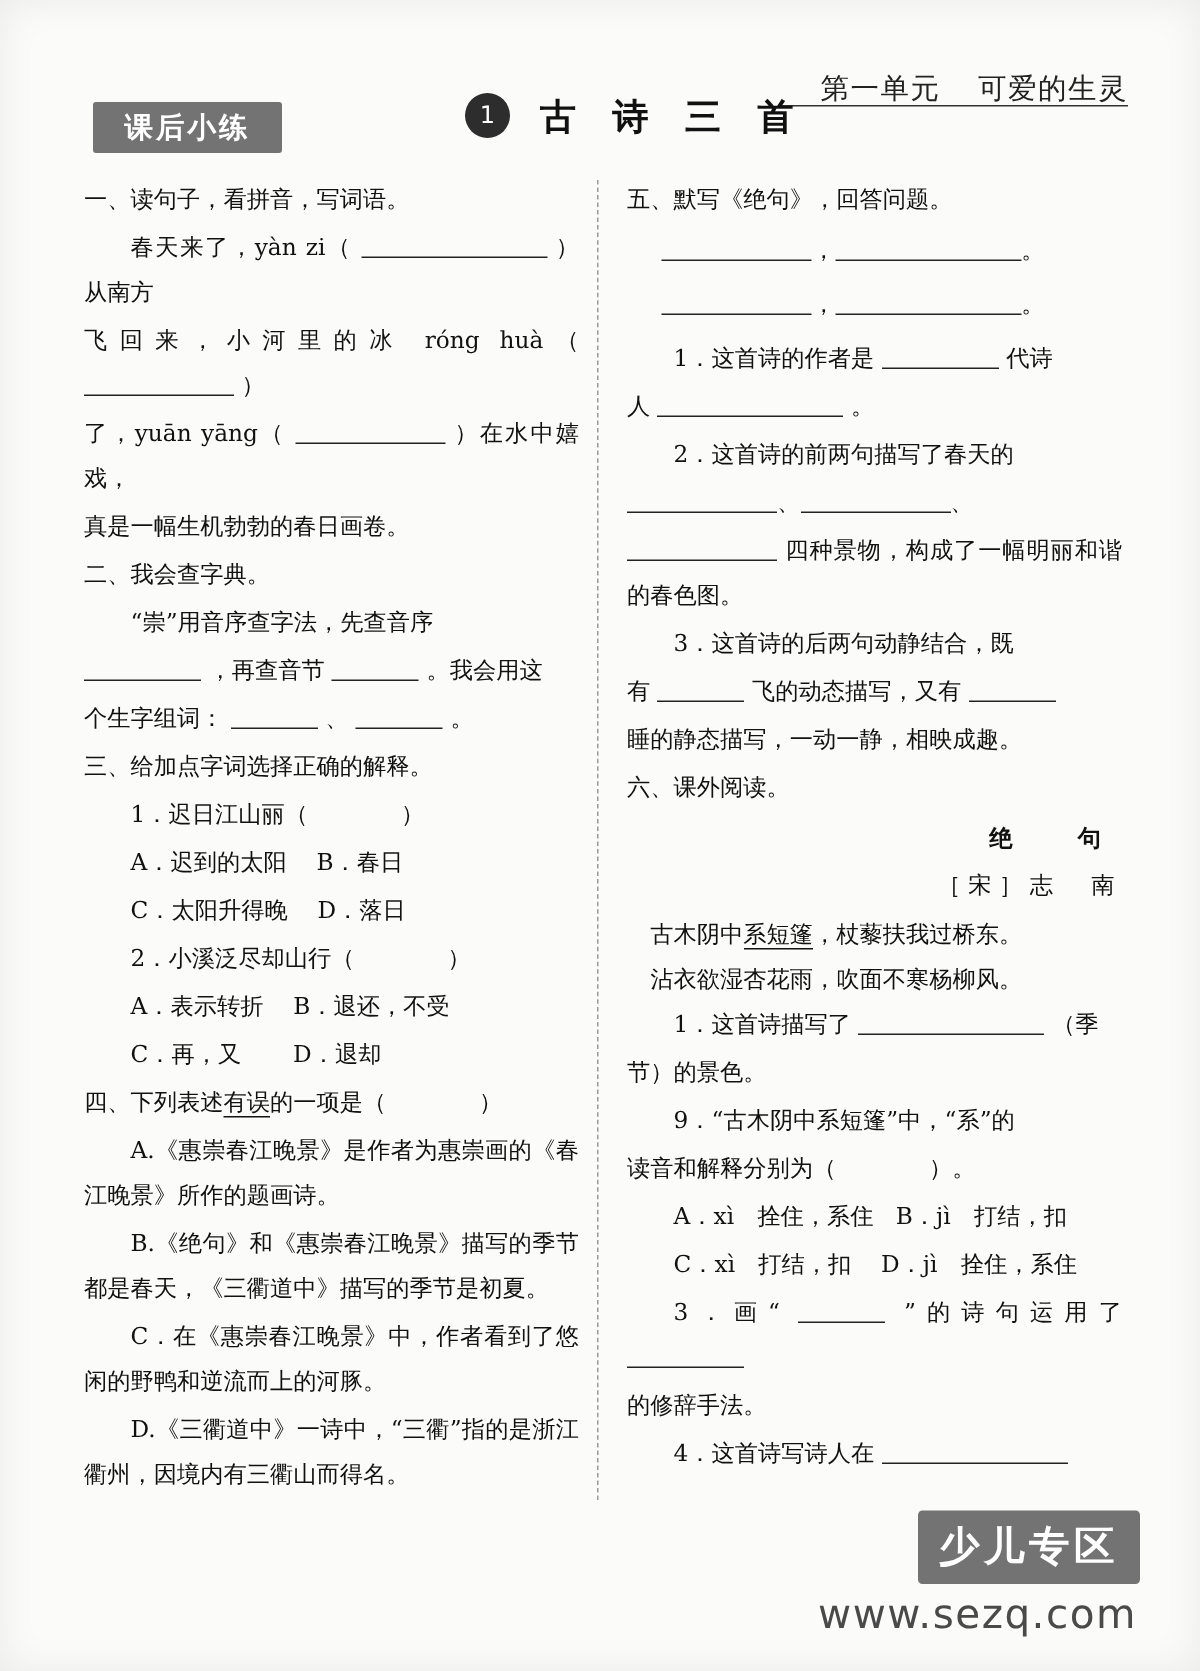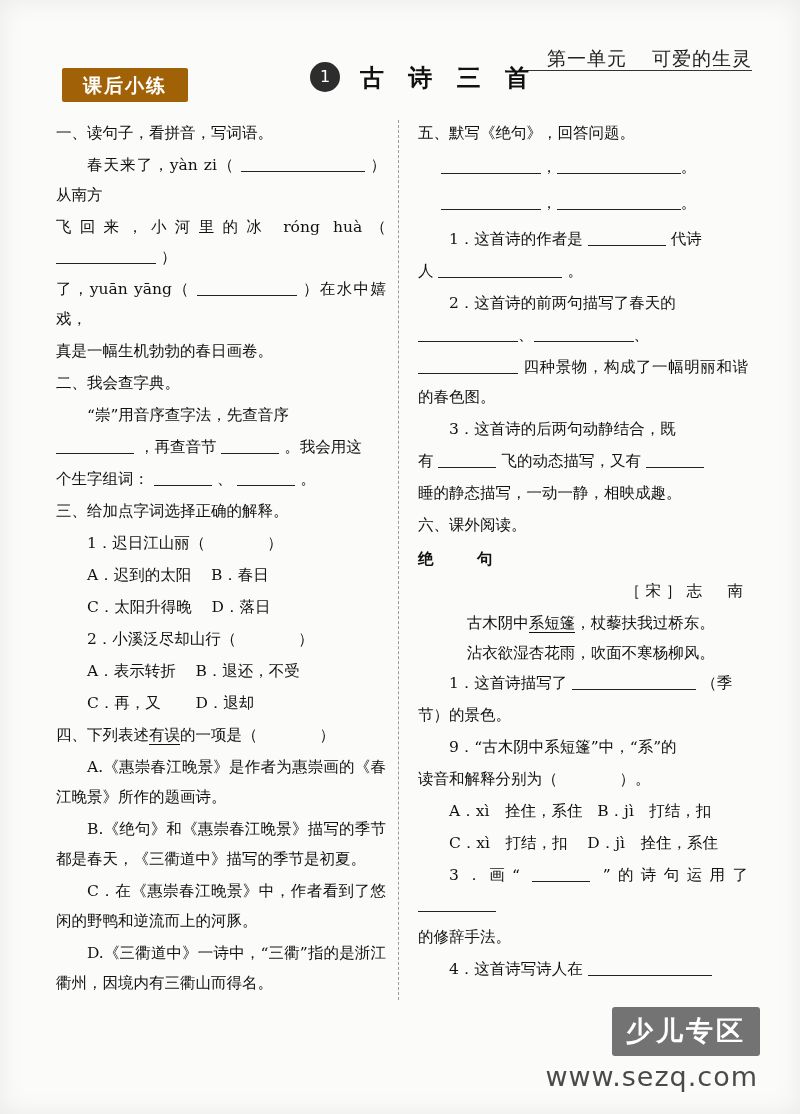--- a/index.html
+++ b/index.html
@@ -41,21 +41,21 @@
     height: 1px;
     background: #333;
   }
   
   .title-badge {
     position: absolute;
     left: 62px;
     top: 68px;
     width: 126px;
     height: 34px;
-    background: #a16207;
+    background: #737373;
     border-radius: 2px;
   }
   .title-badge span {
     display: block;
     text-align: center;
     line-height: 34px;
     color: #ffffff;
     font-size: 19px;
     font-weight: bold;
     letter-spacing: 2px;
@@ -119,35 +119,34 @@
   .b-l  { width: 100px; }
   .b-xl { width: 124px; }
   .b-xxl{ width: 160px; }
   .paren {
     display: inline-block;
     min-width: 52px;
     text-align: center;
   }
   .u-line { border-bottom: 1px solid #111; }
   .poem-title {
-    text-align: left;
+    text-align: right;
     letter-spacing: 14px;
     font-weight: bold;
     margin: 4px 0 2px 0;
   }
   .poem-author {
     text-align: right;
     letter-spacing: 5px;
     margin: 0 0 2px 0;
     font-family: Liberation Serif, serif;
   }
   .poem-line {
     text-indent: 1em;
     margin: 0;
-    text-align: center;
   }
   
   .write-line {
     margin: 4px 0 6px 0;
     text-indent: 1.5em;
   }
   
   .footer-brand {
     position: absolute;
     right: 40px;

